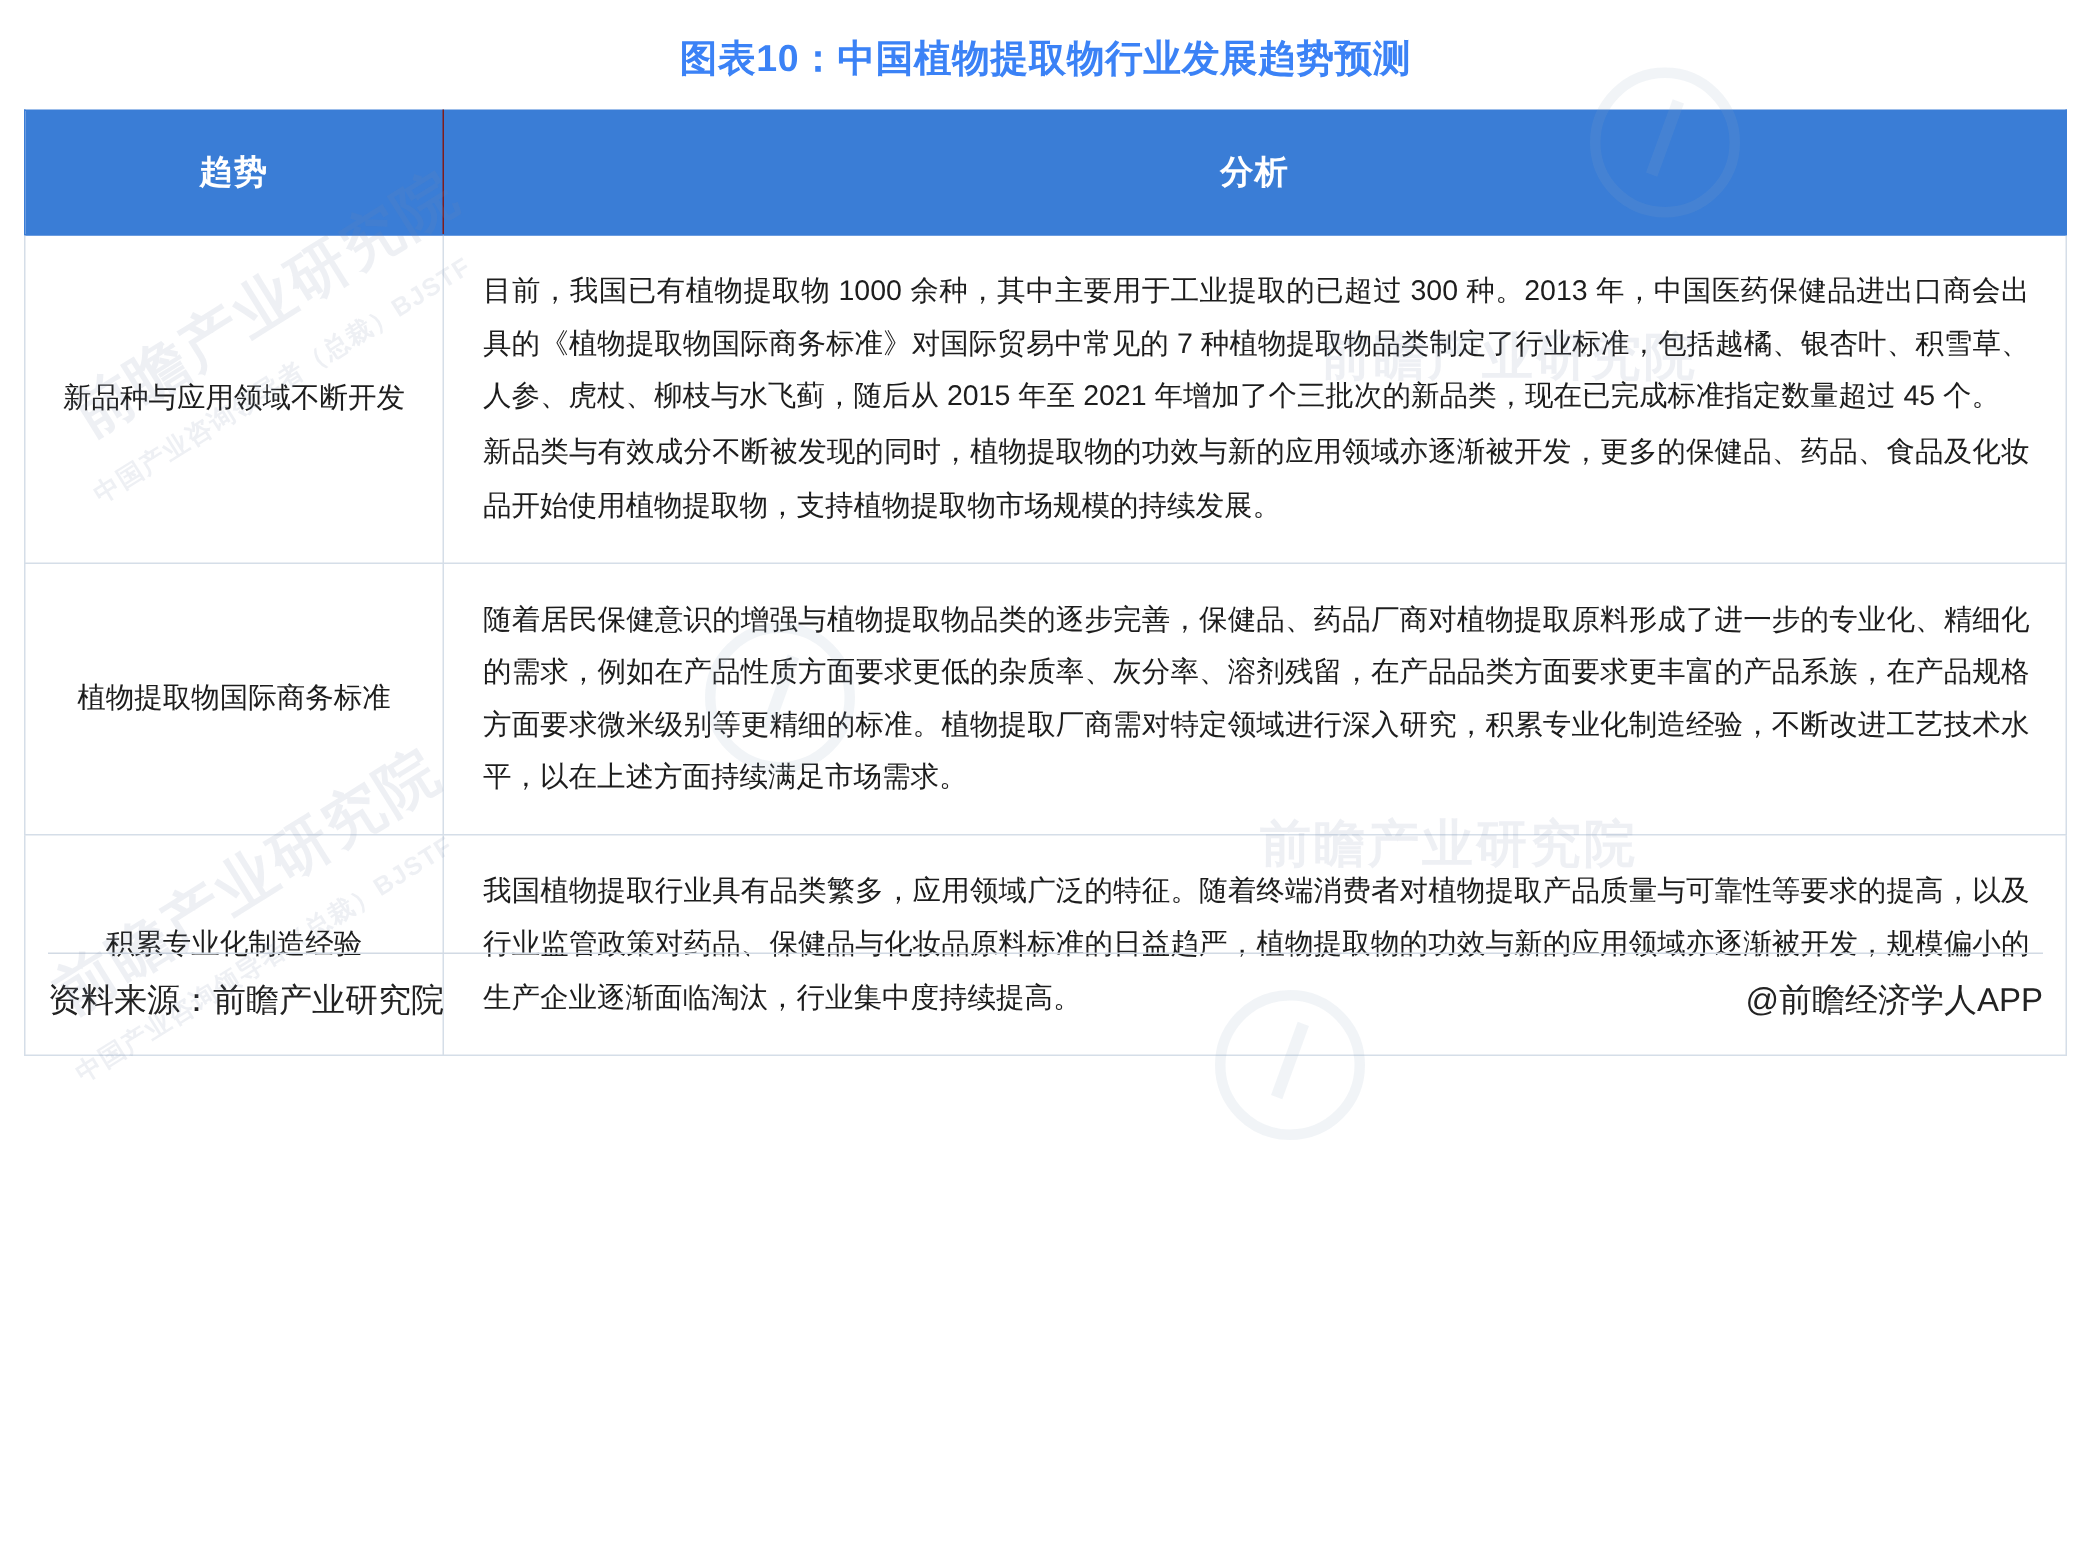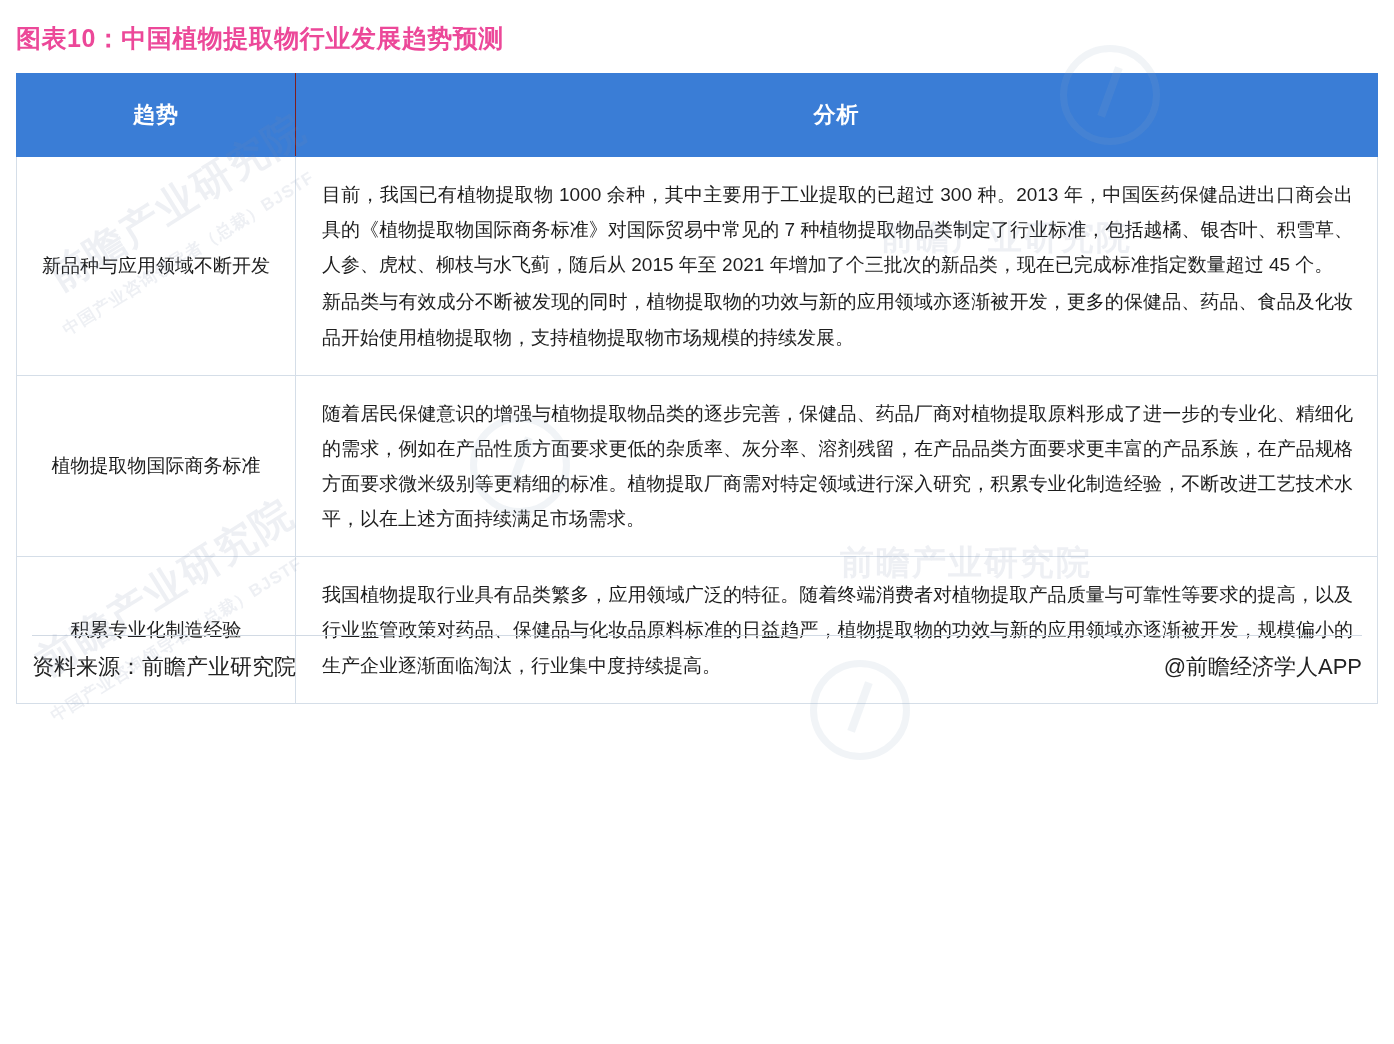--- a/index.html
+++ b/index.html
@@ -16,23 +16,24 @@
     overflow: hidden;
   }
   .page {
     position: relative;
     width: 1394px;
     height: 1044px;
     box-sizing: border-box;
     padding: 0 16px;
   }
   .title {
+    text-align: center;
     font-size: 25px;
     font-weight: bold;
-    color: #ec4899;
+    color: #3b82f6;
     letter-spacing: 0.5px;
     padding: 22px 0 18px 0;
   }
   table.trend-table {
     width: 1362px;
     border-collapse: collapse;
     table-layout: fixed;
     border: 1px solid #cfd8e3;
     background: transparent;
   }

